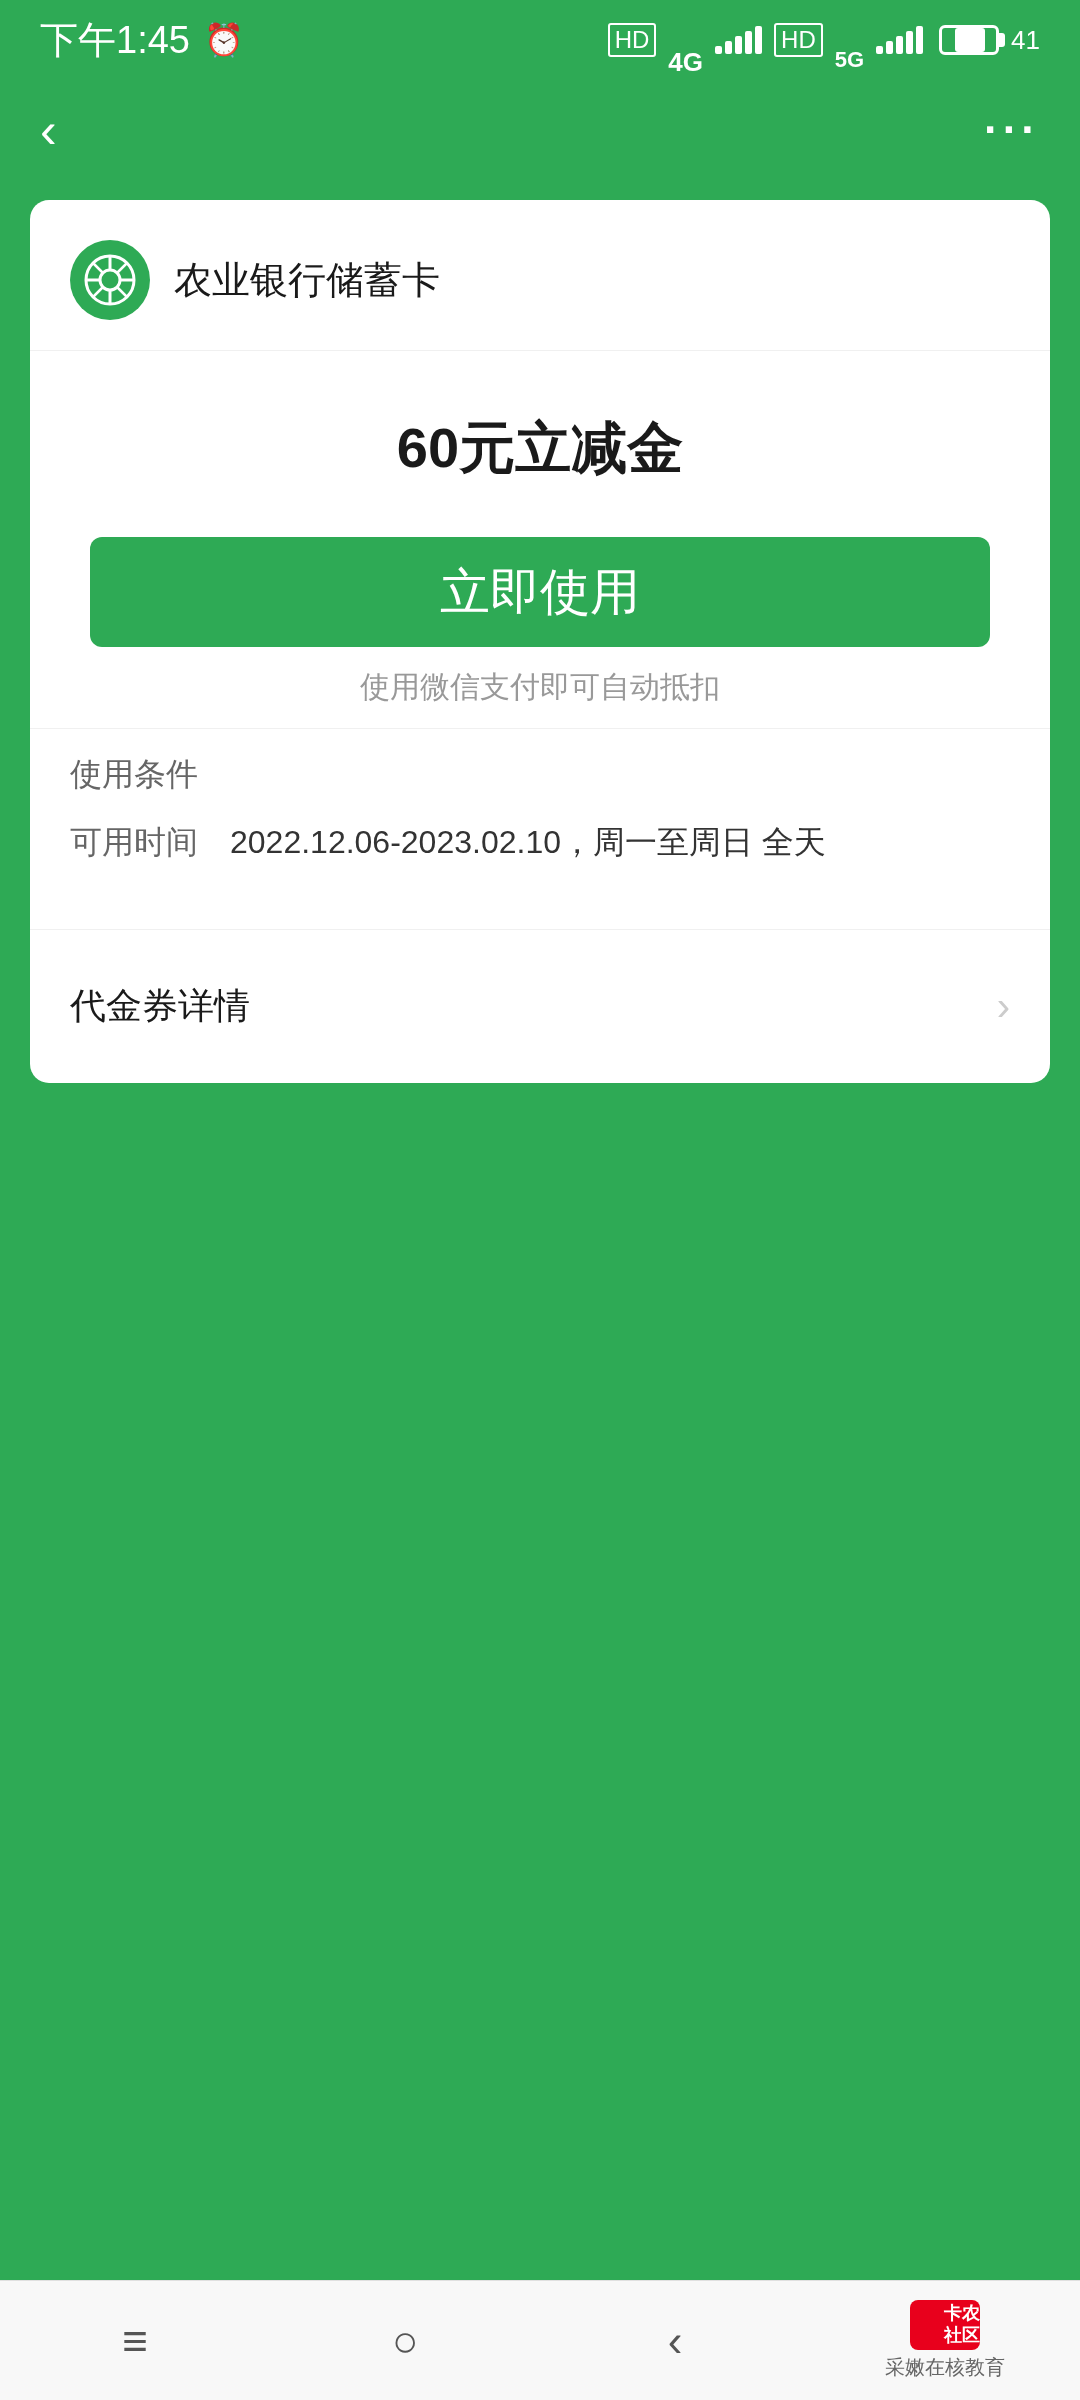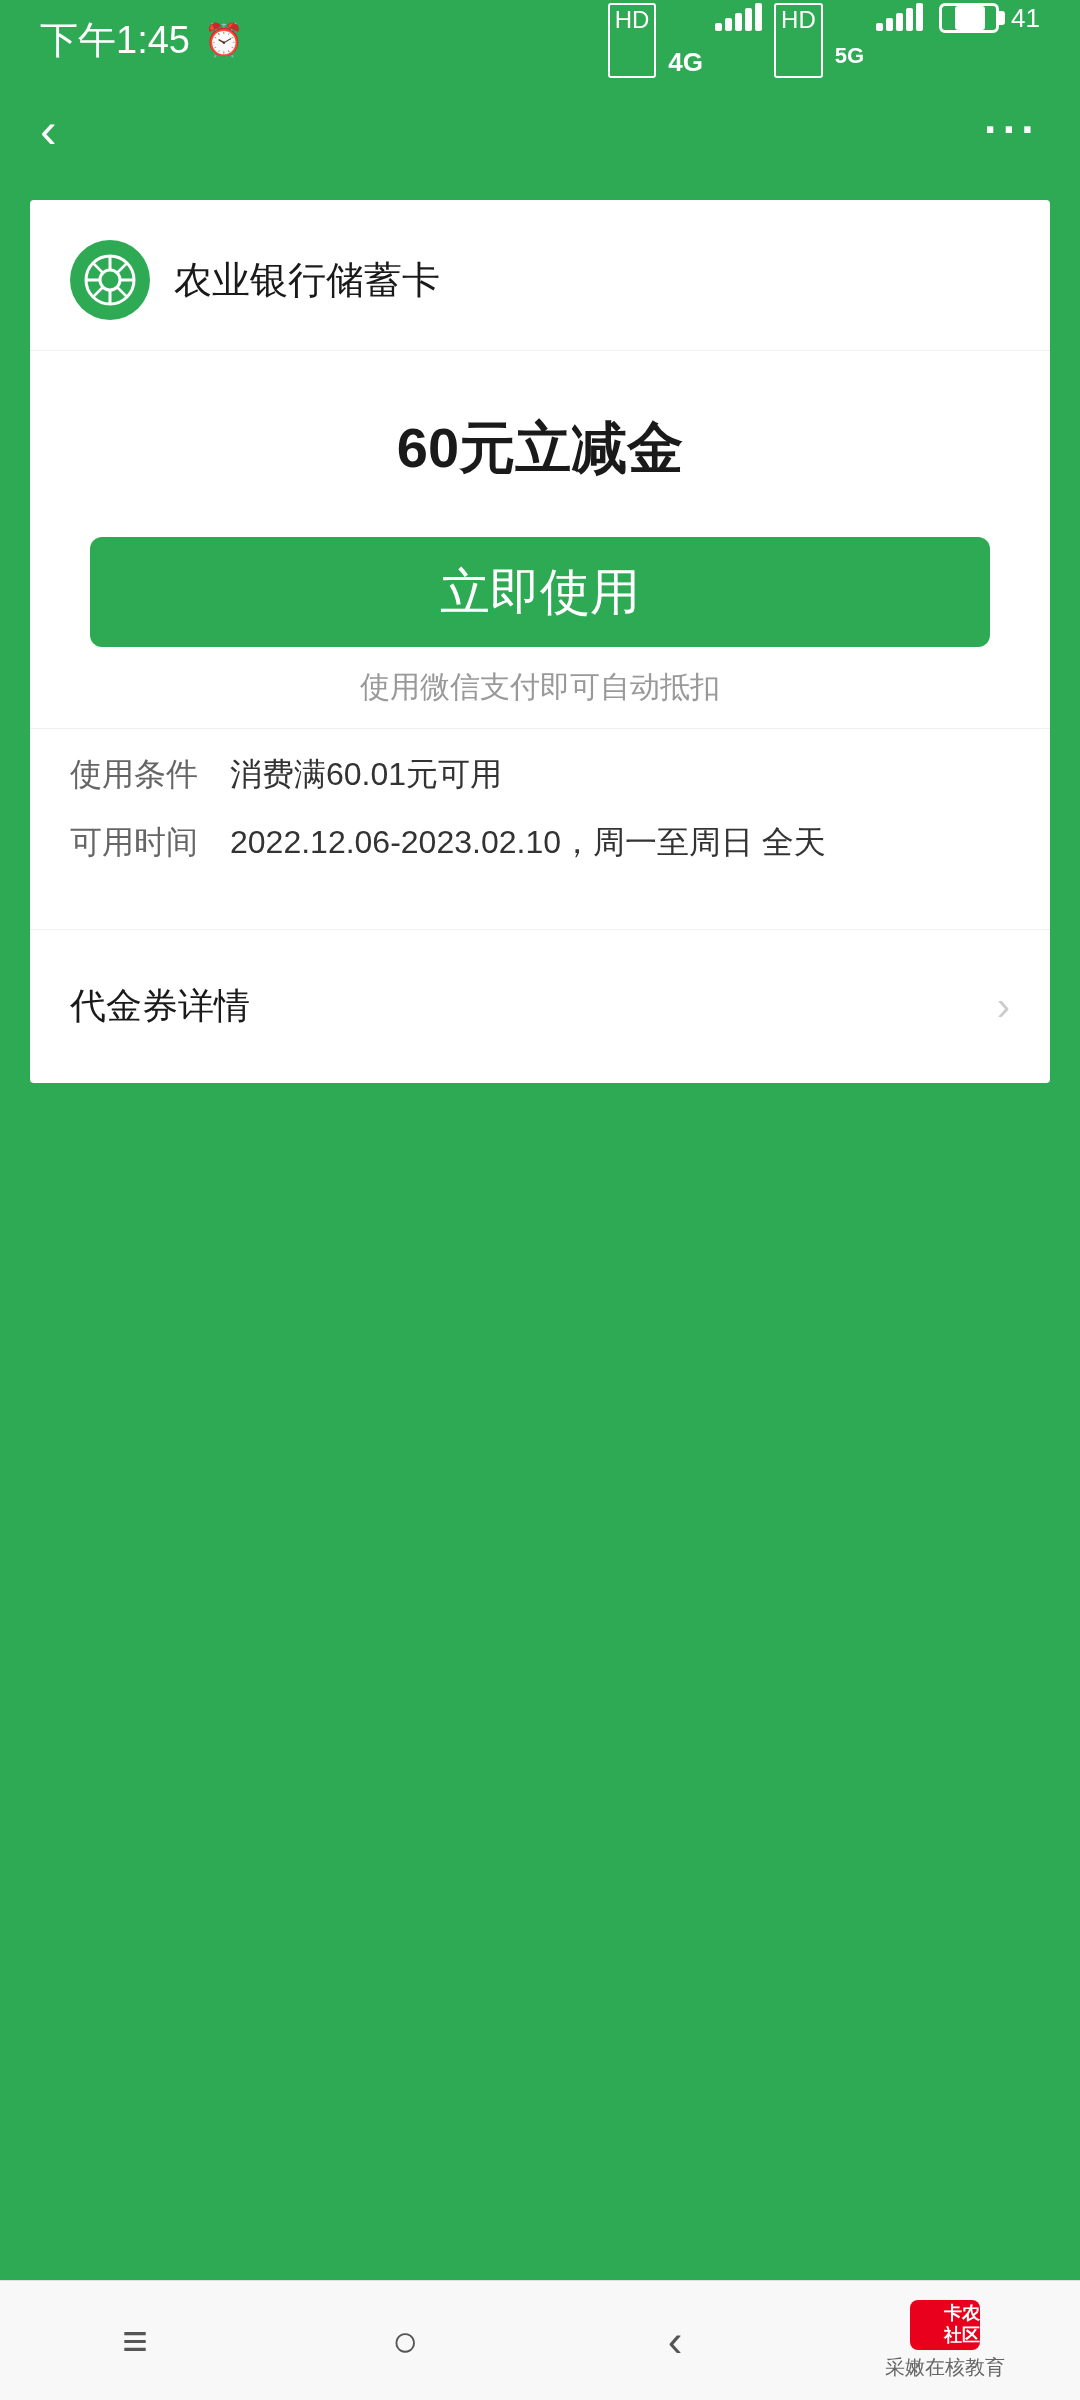--- a/index.html
+++ b/index.html
@@ -30,20 +30,21 @@
     }
 
     .status-time {
       color: #fff;
       font-size: 38px;
       font-weight: 500;
     }
 
     .status-icons {
       display: flex;
+      align-items: center;
       gap: 12px;
     }
 
     .battery-icon {
       display: inline-flex;
       align-items: center;
       justify-content: center;
       border: 3px solid #fff;
       border-radius: 6px;
       width: 60px;
@@ -95,21 +96,21 @@
       font-size: 44px;
       font-weight: 700;
       letter-spacing: 4px;
       cursor: pointer;
     }
 
     
     .main-card {
       margin: 20px 30px;
       background: #fff;
-      border-radius: 4px;
+      border-radius: 19px;
       overflow: hidden;
     }
 
     
     .card-header {
       padding: 40px 40px 30px 40px;
       display: flex;
       align-items: center;
       gap: 24px;
       border-bottom: 1px solid #f0f0f0;
@@ -360,21 +361,20 @@
   </div>
 
   <div class="use-button-section">
     <button class="use-button">立即使用</button>
     <span class="use-hint">使用微信支付即可自动抵扣</span>
   </div>
 
   <div class="info-section">
     <div class="info-row">
       <span class="info-label">使用条件</span>
-      <span class="info-value">消费满60.01元可用</span>
     </div>
     <div class="info-row">
       <span class="info-label">可用时间</span>
       <span class="info-value">2022.12.06-2023.02.10，周一至周日 全天</span>
     </div>
   </div>
 
   <div class="detail-link">
     <span class="detail-link-text">代金券详情</span>
     <span class="chevron-right">›</span>

